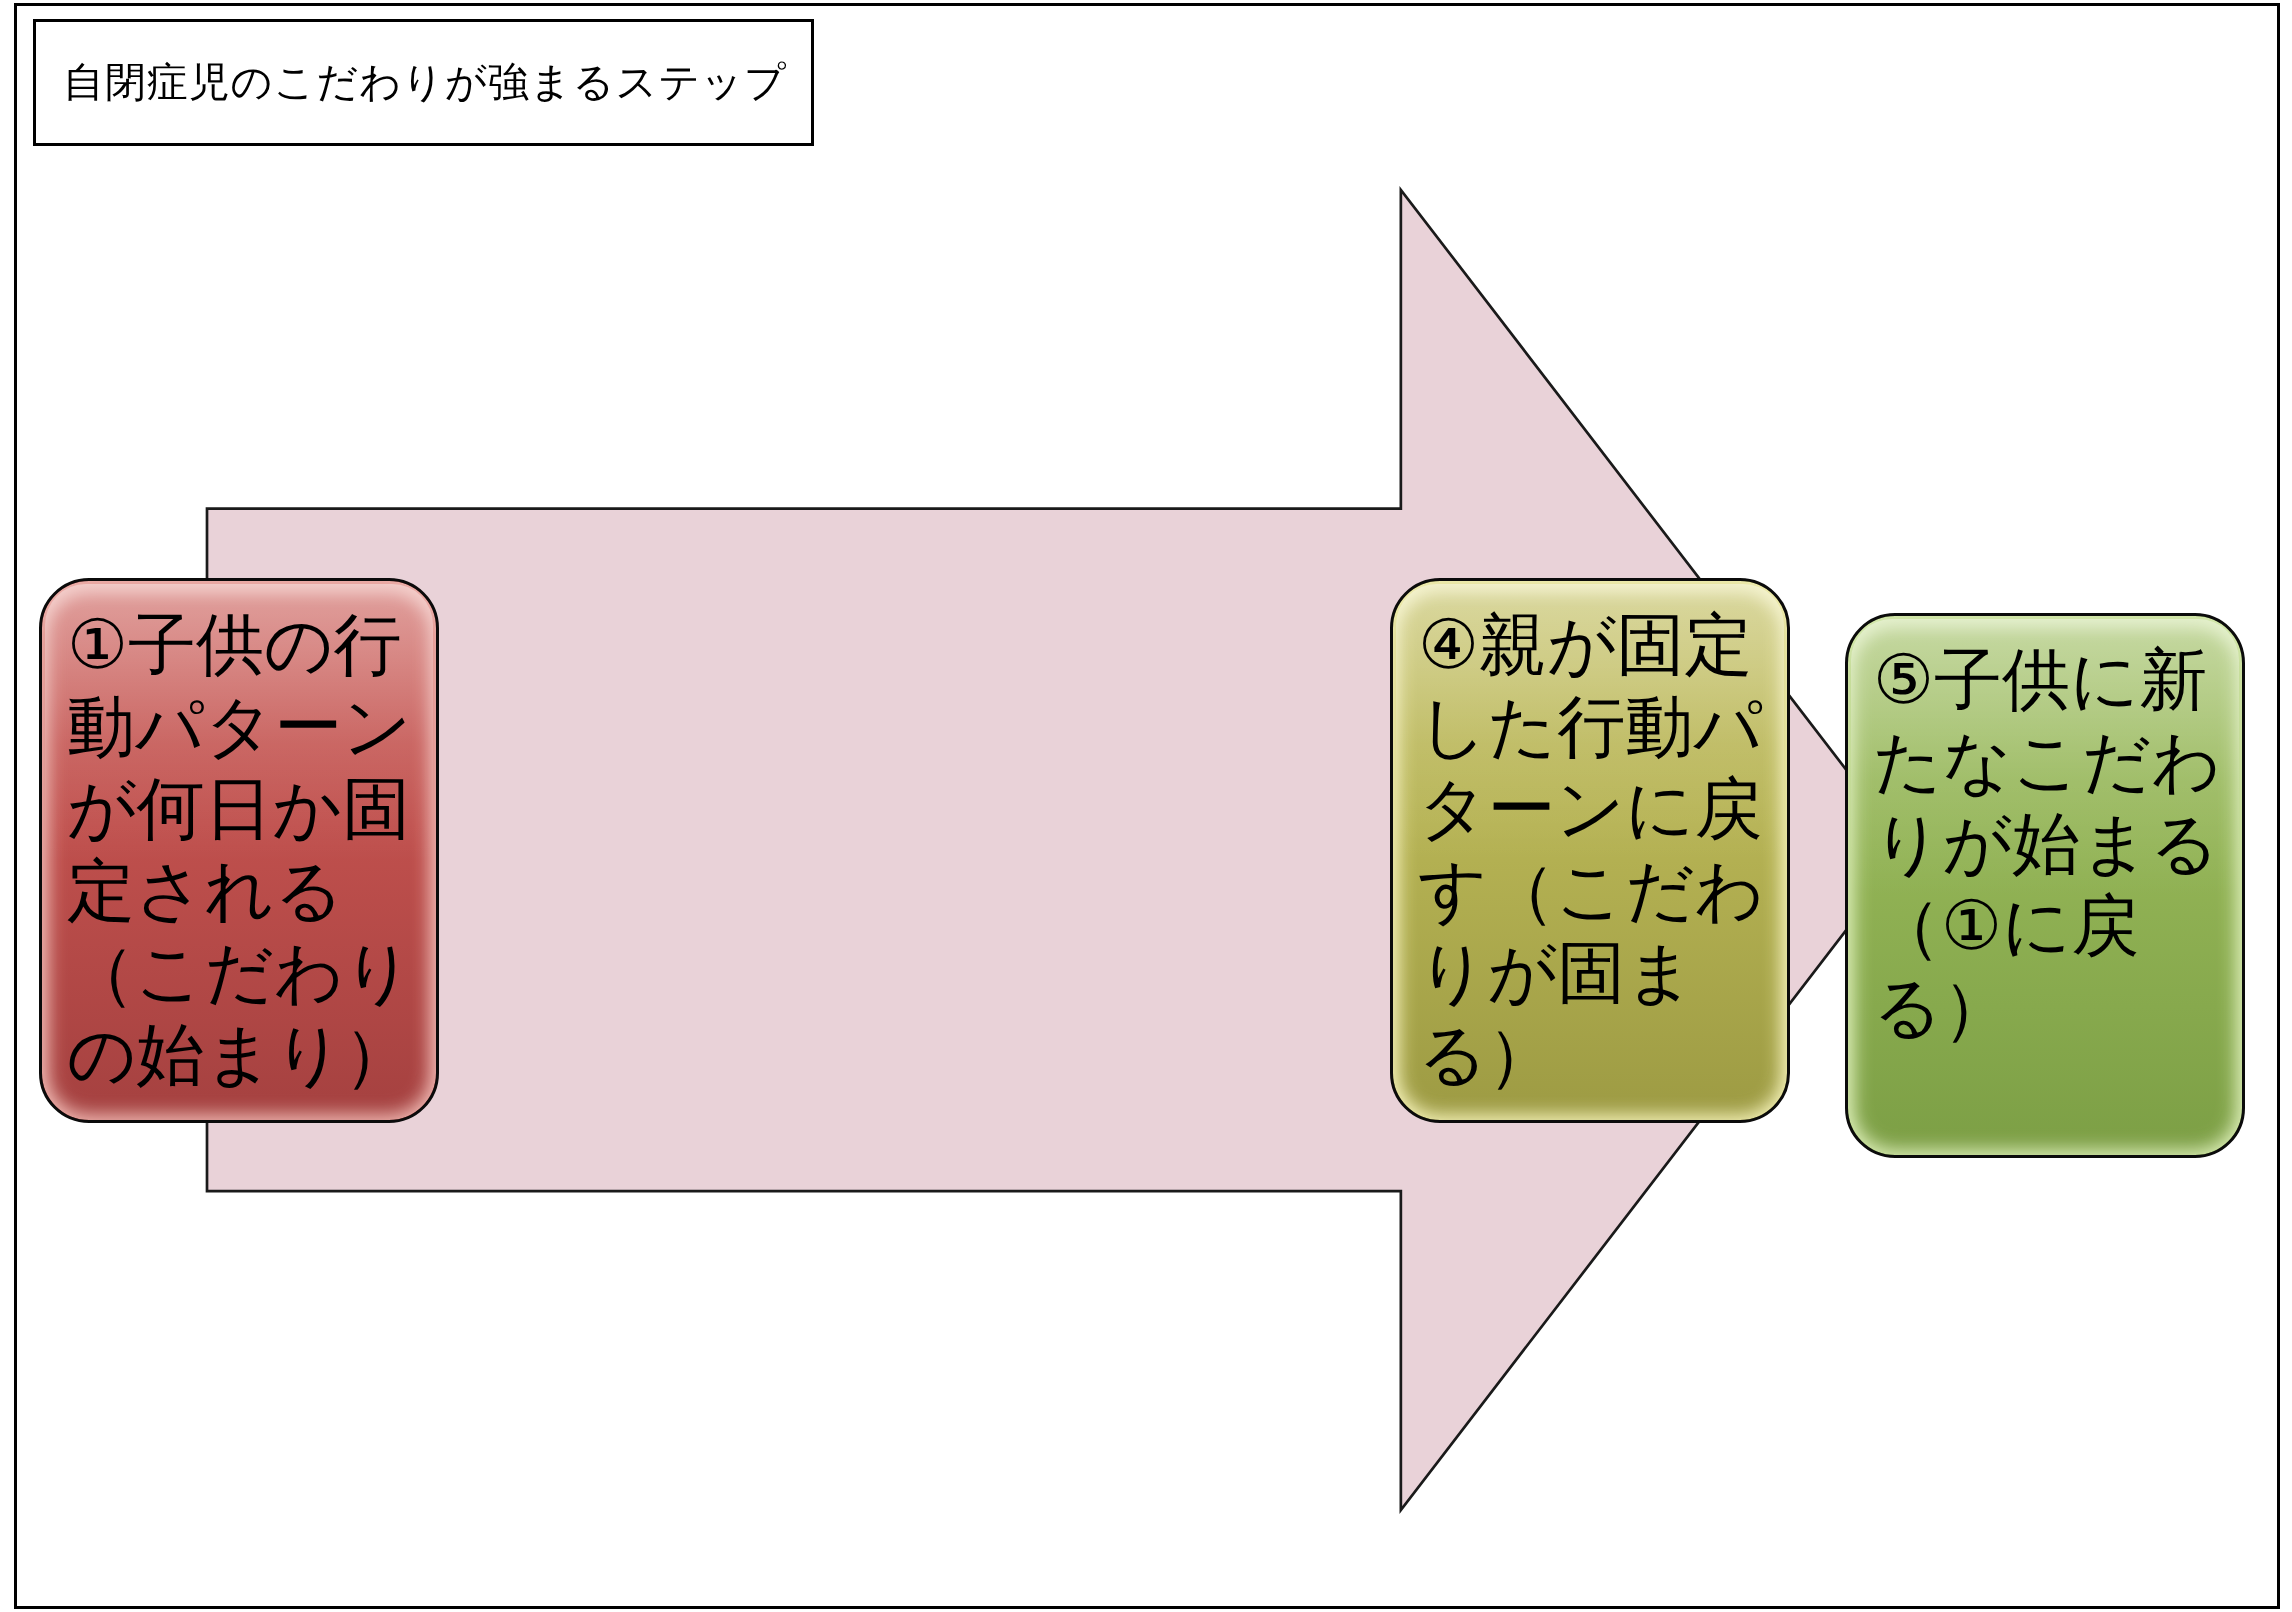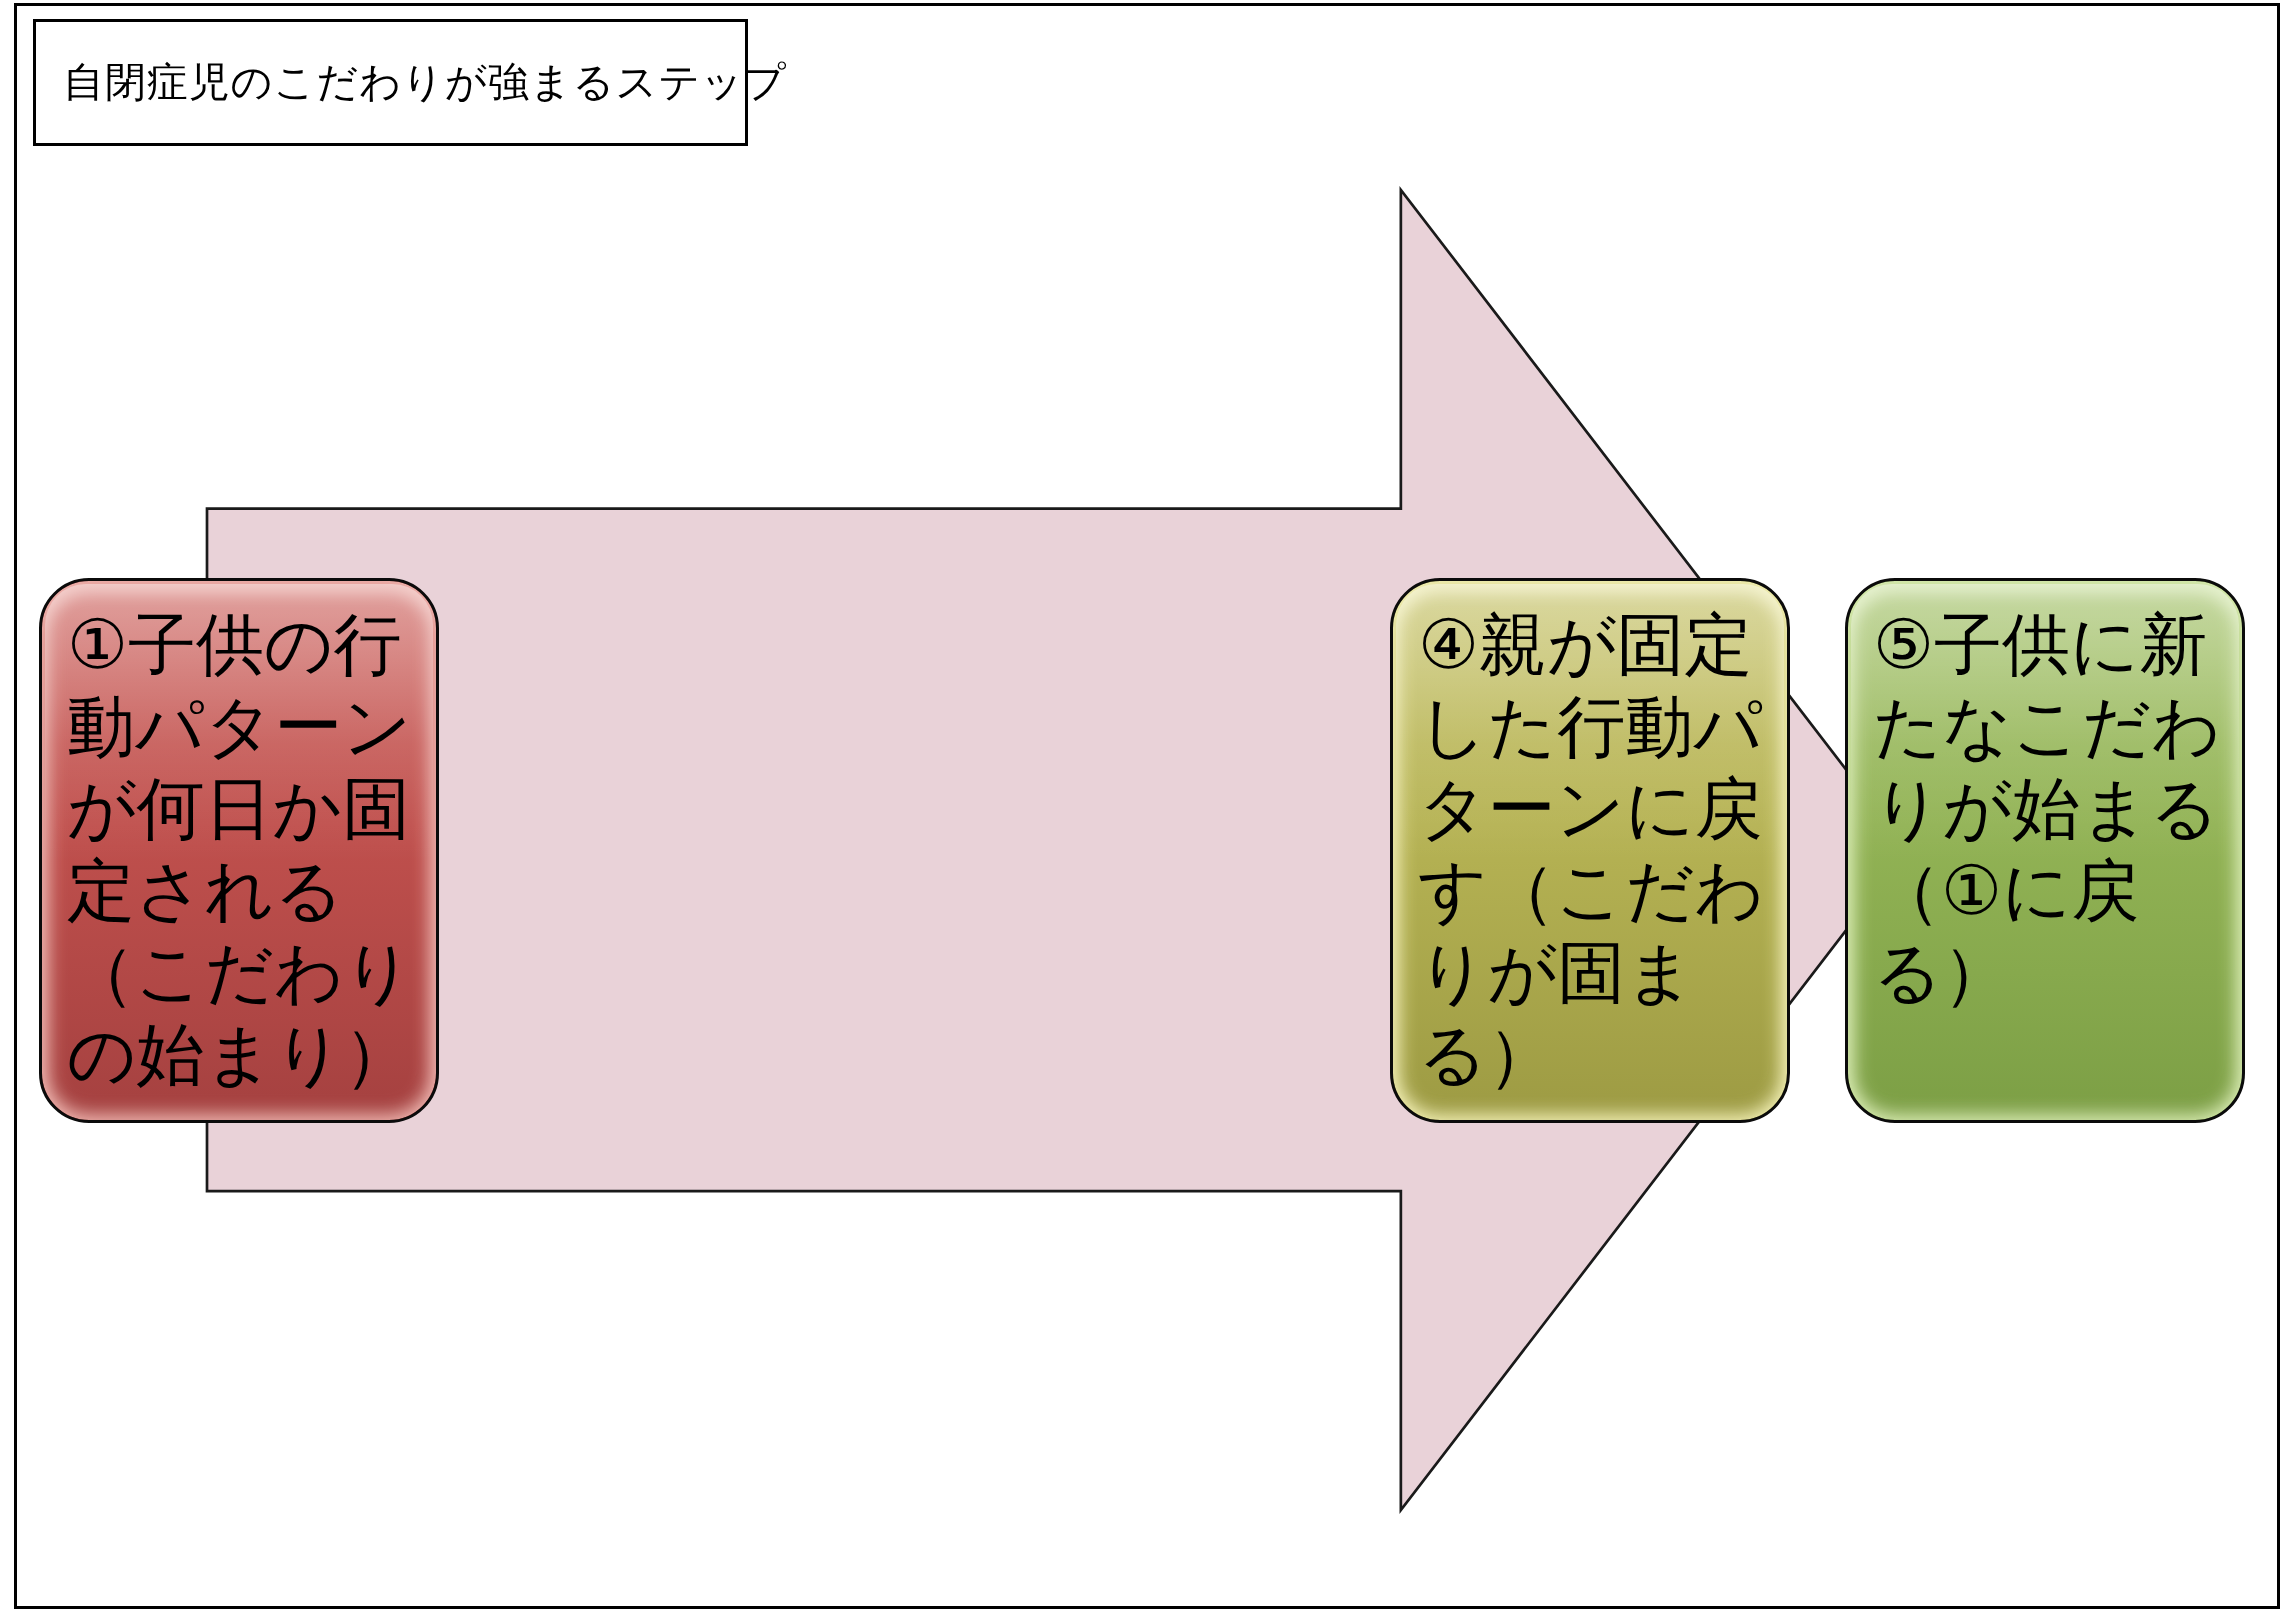--- a/index.html
+++ b/index.html
@@ -12,21 +12,21 @@
     color:#000;
   }
   
   .page-border{
     position:absolute;left:14.3px;top:2.7px;width:2266px;height:1606px;
     border:3.6px solid #000;box-sizing:border-box;
     background:transparent;
   }
   
   .title-box{
-    position:absolute;left:33px;top:19px;width:715px;height:127px;
+    position:absolute;left:33px;top:19px;width:781px;height:127px;
     border:3.6px solid #000;box-sizing:border-box;background:#ffffff;
     display:flex;align-items:center;
     z-index:3;
   }
   .title-box .title-text{
     padding-left:27px;
     font-size:41px;line-height:1.1;letter-spacing:0.9px;
     font-weight:500;white-space:nowrap;
   }
   
@@ -49,21 +49,21 @@
   .step .step-text{
     position:relative;z-index:2;
     padding:21.5px 12.5px 0 25px;
     font-size:68px;line-height:82px;font-weight:normal;
     white-space:pre-line;letter-spacing:0;
   }
   .step-1{left:39px;}
   .step-2{left:491px;}
   .step-3{left:942px;}
   .step-4{left:1350px;margin-left:40px;}
-  .step-5{left:1845px;}
+  .step-5{left:1845px;margin-top:35px;}
   
   .attribution{
     position:absolute;right:25px;top:1562px;
     font-size:36px;letter-spacing:0;
     font-family:"Liberation Mono","DejaVu Sans Mono",monospace;
     z-index:3;white-space:nowrap;
   }
 </style>
 </head>
 <body>

